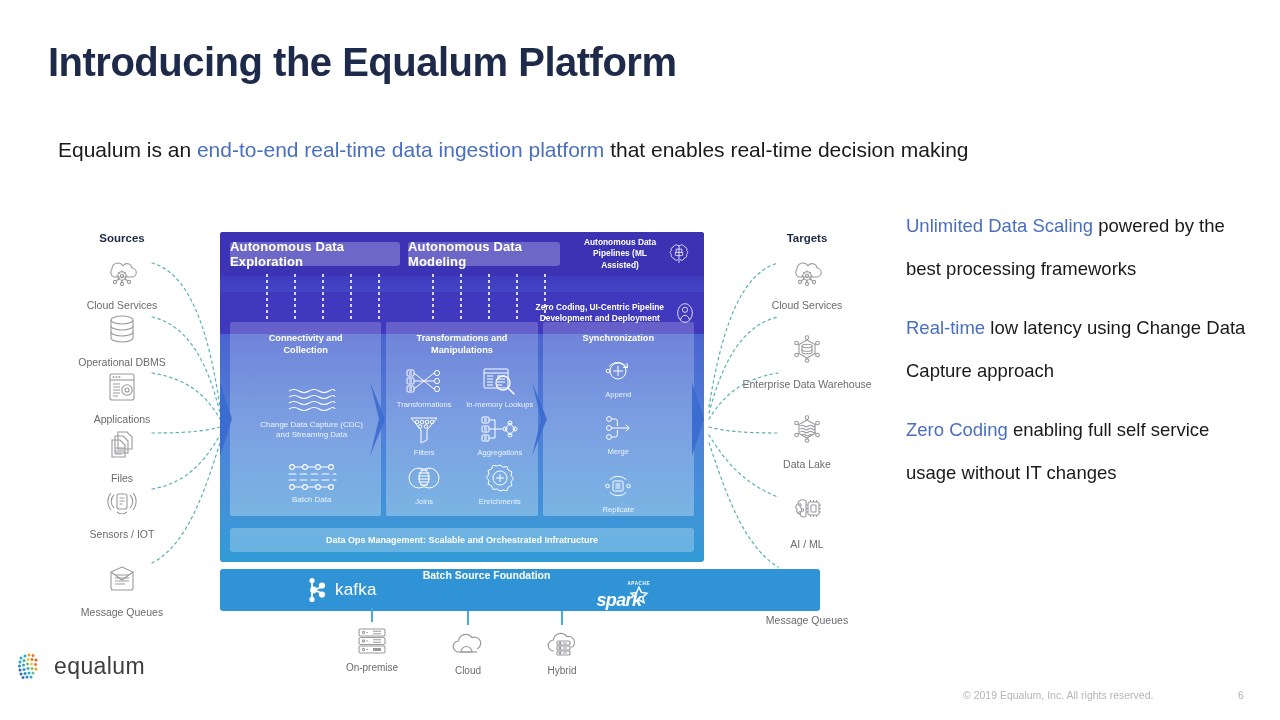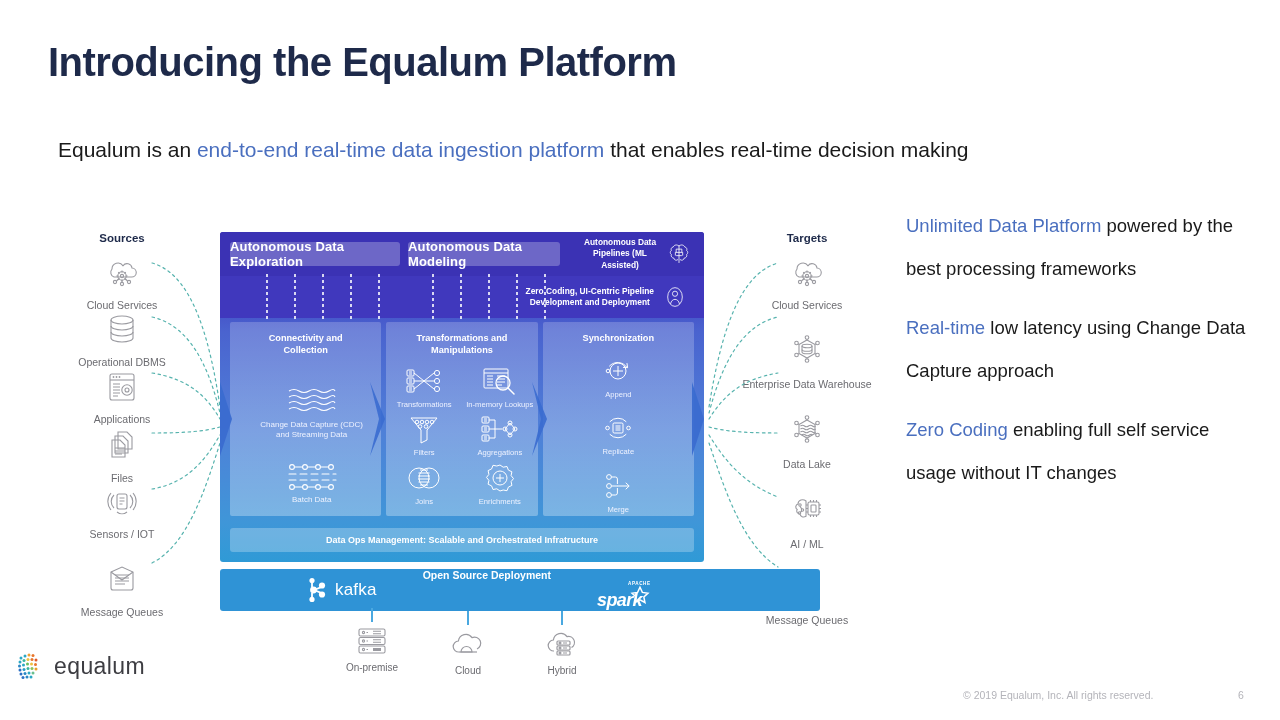--- a/index.html
+++ b/index.html
@@ -58,22 +58,22 @@
   }
   #pill-explore{width:170px;}
   #pill-model{width:152px;margin-left:8px;}
   #auto-pipe-label{
     margin-left:14px;color:#fff;font-size:8.4px;font-weight:700;line-height:1.32;text-align:center;flex:1;
   }
   #brain-icon{width:26px;height:26px;margin-right:2px;}
 
   
   #zero-band{
-    position:absolute;left:0;top:44px;width:100%;height:42px;
-    background:#4038bd;display:flex;align-items:center;justify-content:flex-end;padding-right:16px;box-sizing:border-box;
+    position:absolute;left:0;top:60px;width:100%;height:42px;
+    background:#4038bd;display:flex;align-items:center;justify-content:flex-end;padding-right:6px;box-sizing:border-box;
   }
   #zero-label{color:#fff;font-size:8.4px;font-weight:700;line-height:1.32;text-align:center;margin-right:8px;}
   #person-icon{width:26px;height:26px;}
 
   
   .droplines{position:absolute;left:0;top:40px;width:100%;height:50px;}
 
   
   #cols{position:absolute;left:10px;top:90px;right:10px;height:194px;display:flex;gap:5px;}
   .fcol{
@@ -425,42 +425,42 @@
                 <path d="M13.5 11a11 11 0 0 1 17.5 1.5" stroke-linecap="round"></path>
                 <path d="M31 8.5l.6 4.2-4.2-.3" stroke-linecap="round"></path>
                 <circle cx="12" cy="16" r="1.8"></circle>
               </svg>
             </span>
             <span class="fi-lbl">Append</span>
           </div>
           <div class="fitem wide" style="margin-top:9px;">
             <span class="fi-ico">
               <svg width="44" height="32" viewBox="0 0 44 32" fill="none" stroke="#ffffff" stroke-width="1">
+                <circle cx="13" cy="7" r="2.4"></circle>
+                  <circle cx="13" cy="16" r="2.4"></circle>
+                  <circle cx="13" cy="25" r="2.4"></circle>
+                <path d="M15.4 7h4a2 2 0 0 1 2 2v5M15.4 25h4a2 2 0 0 0 2-2v-5M15.4 16h6"></path>
+                <path d="M21.4 16h11" stroke-linecap="round"></path>
+                <path d="M30 13l3.2 3-3.2 3" stroke-linecap="round"></path>
+              </svg>
+            </span>
+            <span class="fi-lbl">Merge</span>
+          </div>
+          <div class="fitem wide" style="margin-top:9px;">
+            <span class="fi-ico">
+              <svg width="44" height="32" viewBox="0 0 44 32" fill="none" stroke="#ffffff" stroke-width="1">
                 <rect x="17" y="11" width="10" height="10" rx="1.2"></rect>
                 <path d="M19.5 14h5M19.5 16h5M19.5 18h5"></path>
                 <path d="M14 9.5a11 11 0 0 1 16 0" stroke-linecap="round"></path>
                 <path d="M14 22.5a11 11 0 0 0 16 0" stroke-linecap="round"></path>
                 <circle cx="11.5" cy="16" r="1.8"></circle>
                   <circle cx="32.5" cy="16" r="1.8"></circle>
               </svg>
             </span>
             <span class="fi-lbl">Replicate</span>
-          </div>
-          <div class="fitem wide" style="margin-top:9px;">
-            <span class="fi-ico">
-              <svg width="44" height="32" viewBox="0 0 44 32" fill="none" stroke="#ffffff" stroke-width="1">
-                <circle cx="13" cy="7" r="2.4"></circle>
-                  <circle cx="13" cy="16" r="2.4"></circle>
-                  <circle cx="13" cy="25" r="2.4"></circle>
-                <path d="M15.4 7h4a2 2 0 0 1 2 2v5M15.4 25h4a2 2 0 0 0 2-2v-5M15.4 16h6"></path>
-                <path d="M21.4 16h11" stroke-linecap="round"></path>
-                <path d="M30 13l3.2 3-3.2 3" stroke-linecap="round"></path>
-              </svg>
-            </span>
-            <span class="fi-lbl">Merge</span>
           </div>
         </div>
       </div>
     </div>
 
     <svg style="position:absolute;left:0;top:90px;" width="484" height="194">
       <path d="M0 60 L12 97 L0 134 Z" fill="#3a6bd0" opacity=".95"></path>
       <path d="M150 60 L165 97 L150 134 L159 97 Z" fill="#3a6bd0" opacity=".9"></path>
       <path d="M312 60 L327 97 L312 134 L321 97 Z" fill="#3a6bd0" opacity=".9"></path>
       <path d="M472 60 L484 97 L472 134 Z" fill="#3a6bd0" opacity=".95"></path>
@@ -569,21 +569,21 @@
         <circle cx="16" cy="8.5" r="3.1"></circle>
           <circle cx="16" cy="17.5" r="3.1"></circle>
         <circle cx="7.5" cy="13" r="3.4"></circle>
         <rect x="5.1" y="5" width="1.8" height="5"></rect>
           <rect x="5.1" y="16" width="1.8" height="5"></rect>
         <rect x="9.2" y="10.6" width="5.5" height="1.7" transform="rotate(-22 11.9 11.4)"></rect>
         <rect x="9.2" y="13.7" width="5.5" height="1.7" transform="rotate(22 11.9 14.5)"></rect>
       </svg>
       <span id="kafka-text">kafka</span>
     </div>
-    <span id="oss-text">Open Source Deployment</span>
+    <span id="oss-text">Batch Source Foundation</span>
     <div id="spark-logo">
       <span id="spark-text">spark</span>
       <div style="position:relative;width:0;height:0;">
         <svg width="22" height="22" viewBox="0 0 24 24" fill="none" stroke="#ffffff" stroke-width="1.6" style="position:absolute;left:-13px;top:-26px;">
           <path d="M12 2.5l2.6 5.6 6.1.8-4.5 4.2 1.2 6-5.4-3-5.4 3 1.2-6L3.3 8.9l6.1-.8z"></path>
         </svg>
         <span id="spark-apache" style="position:absolute;left:-14px;top:-30px;">APACHE</span>
       </div>
     </div>
   </div>
@@ -630,21 +630,21 @@
         <path d="M11 24a5.5 5.5 0 0 1-.6-11A7.5 7.5 0 0 1 24 9.6a6 6 0 0 1 5 11.4"></path>
         <path d="M13 24a5.5 5.5 0 0 1 5.5-5.5A5.5 5.5 0 0 1 24 24z"></path>
         <path d="M11 24h18"></path>
       </svg>
     </span>
     <span class="dlbl">Cloud</span>
   </div>
 
   <div id="bullets">
     <div class="bullet">
-      <span class="hl">Unlimited Data Platform</span><span> powered by the best processing frameworks</span>
+      <span class="hl">Unlimited Data Scaling</span><span> powered by the best processing frameworks</span>
     </div>
     <div class="bullet">
       <span class="hl">Real-time</span><span> low latency using Change Data Capture approach</span>
     </div>
     <div class="bullet">
       <span class="hl">Zero Coding</span><span> enabling full self service usage without IT changes</span>
     </div>
   </div>
 
   <div id="logo">

